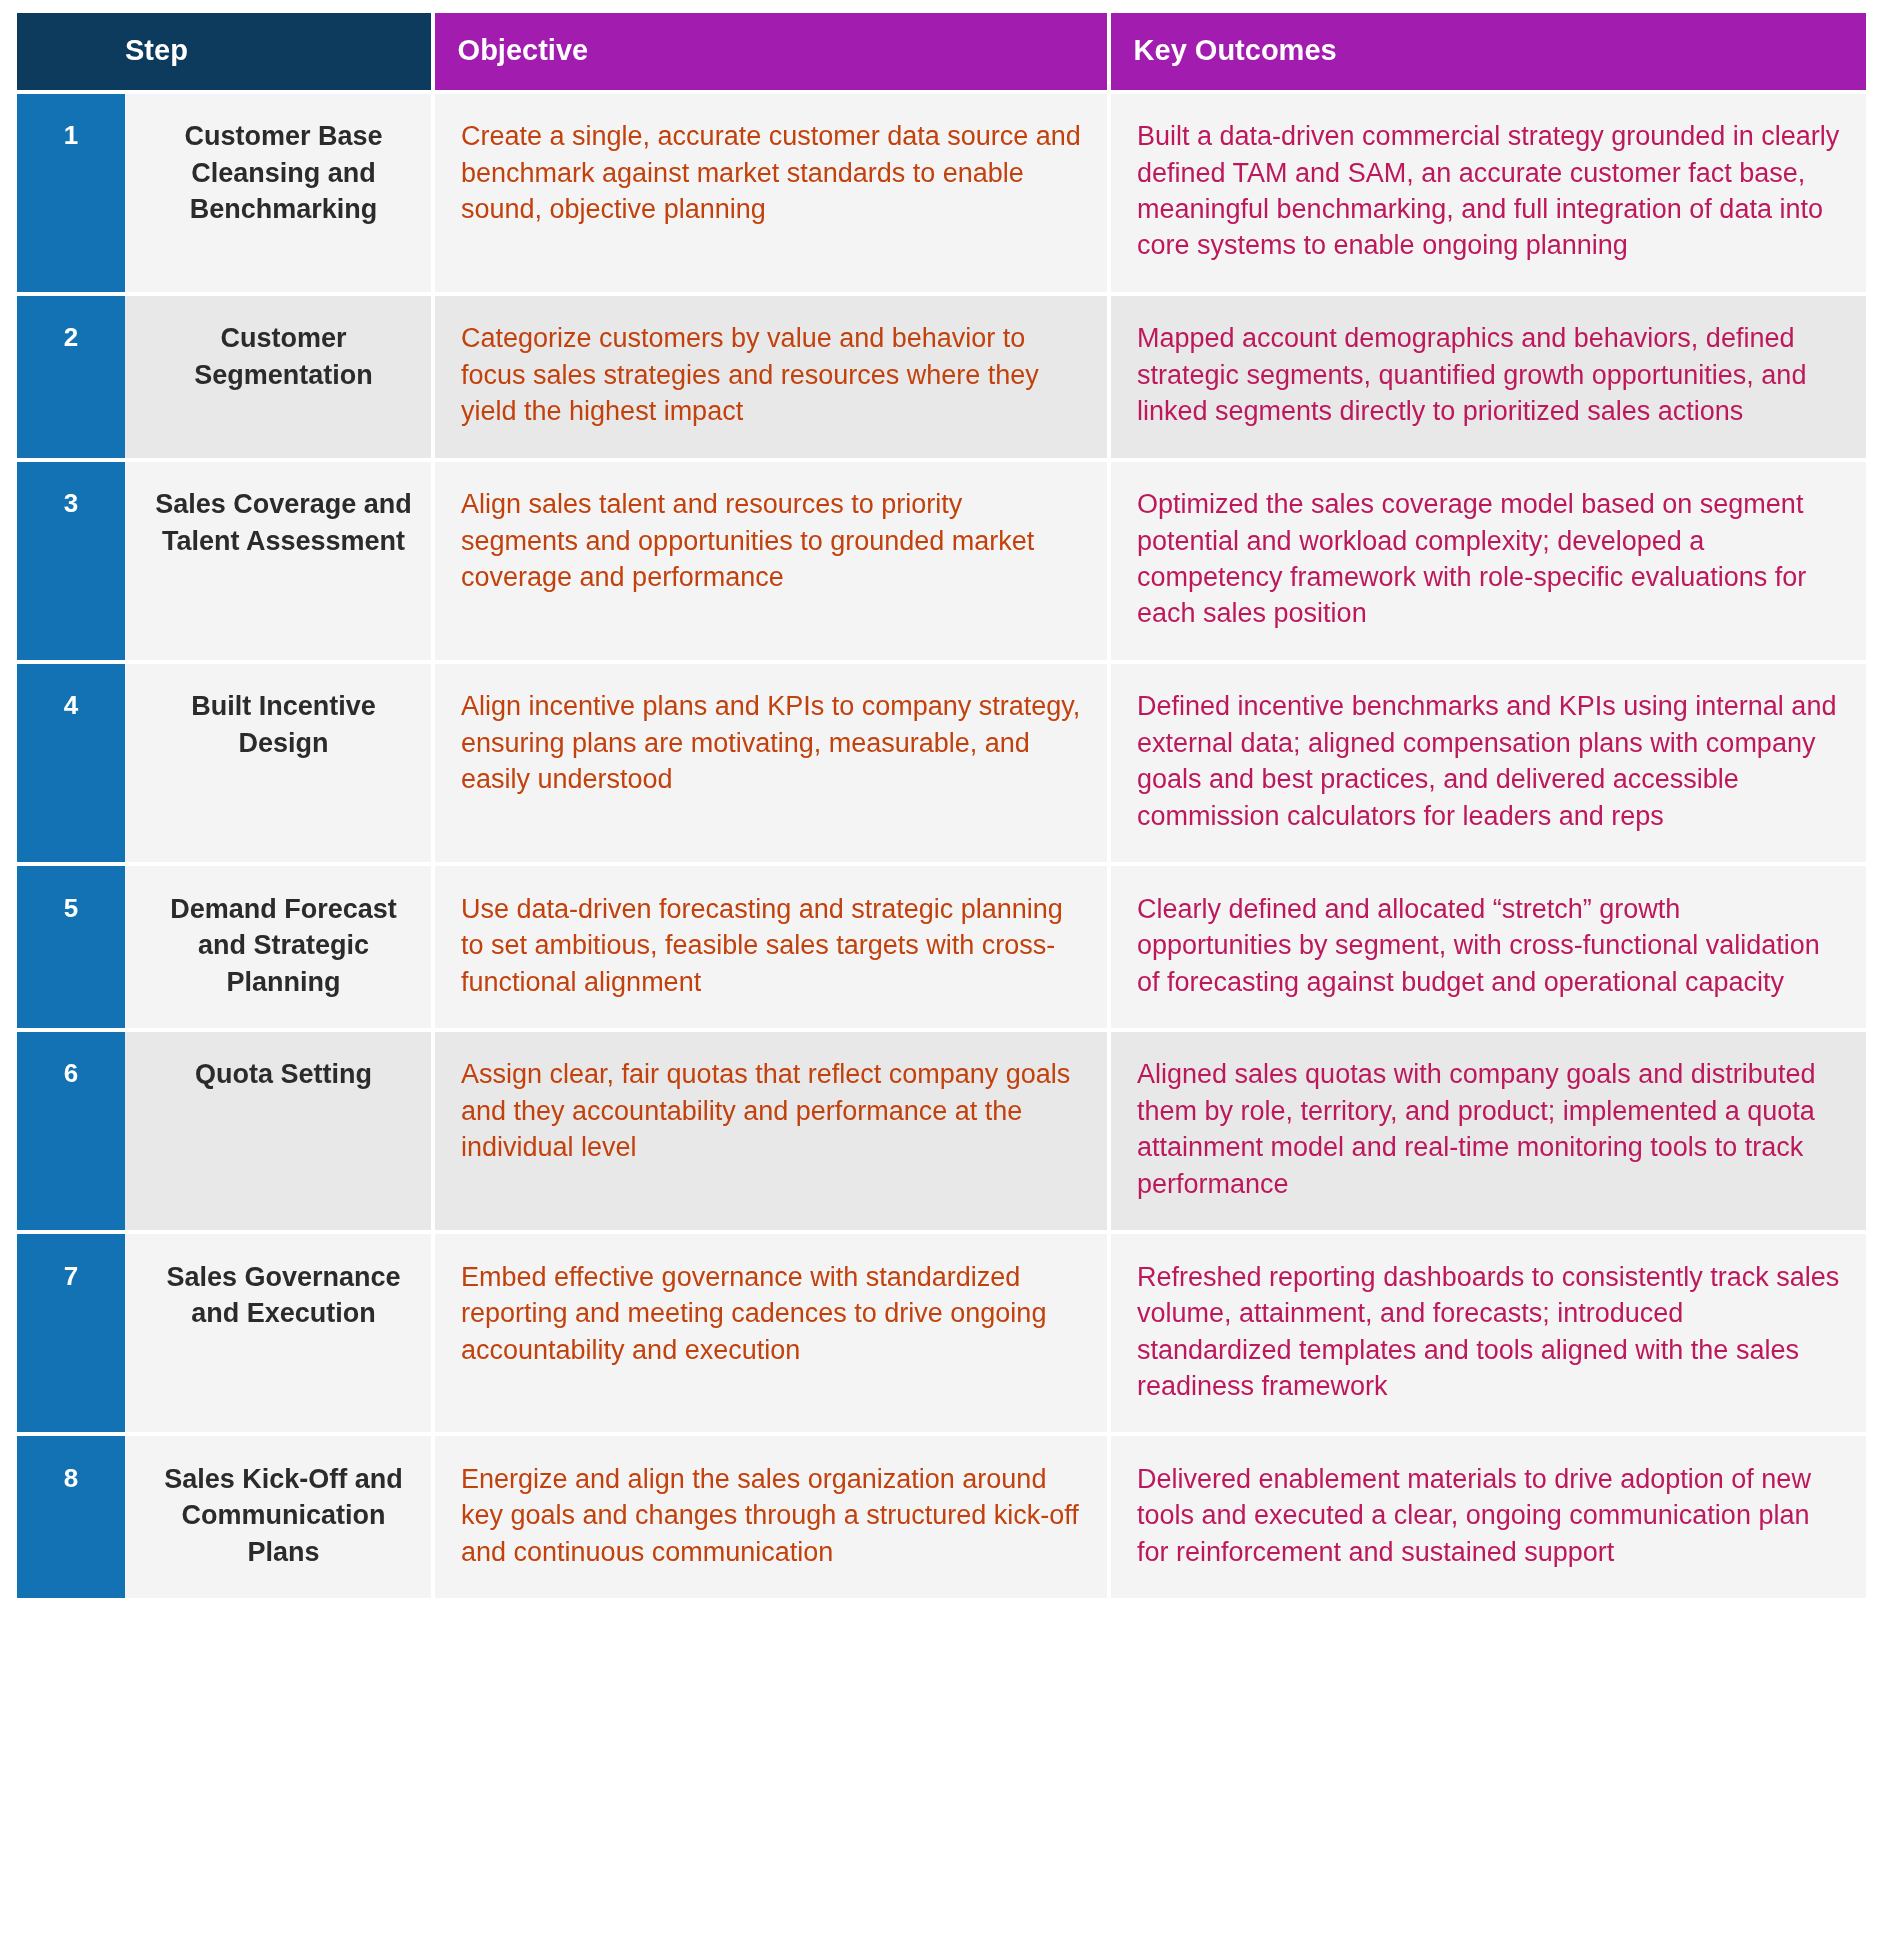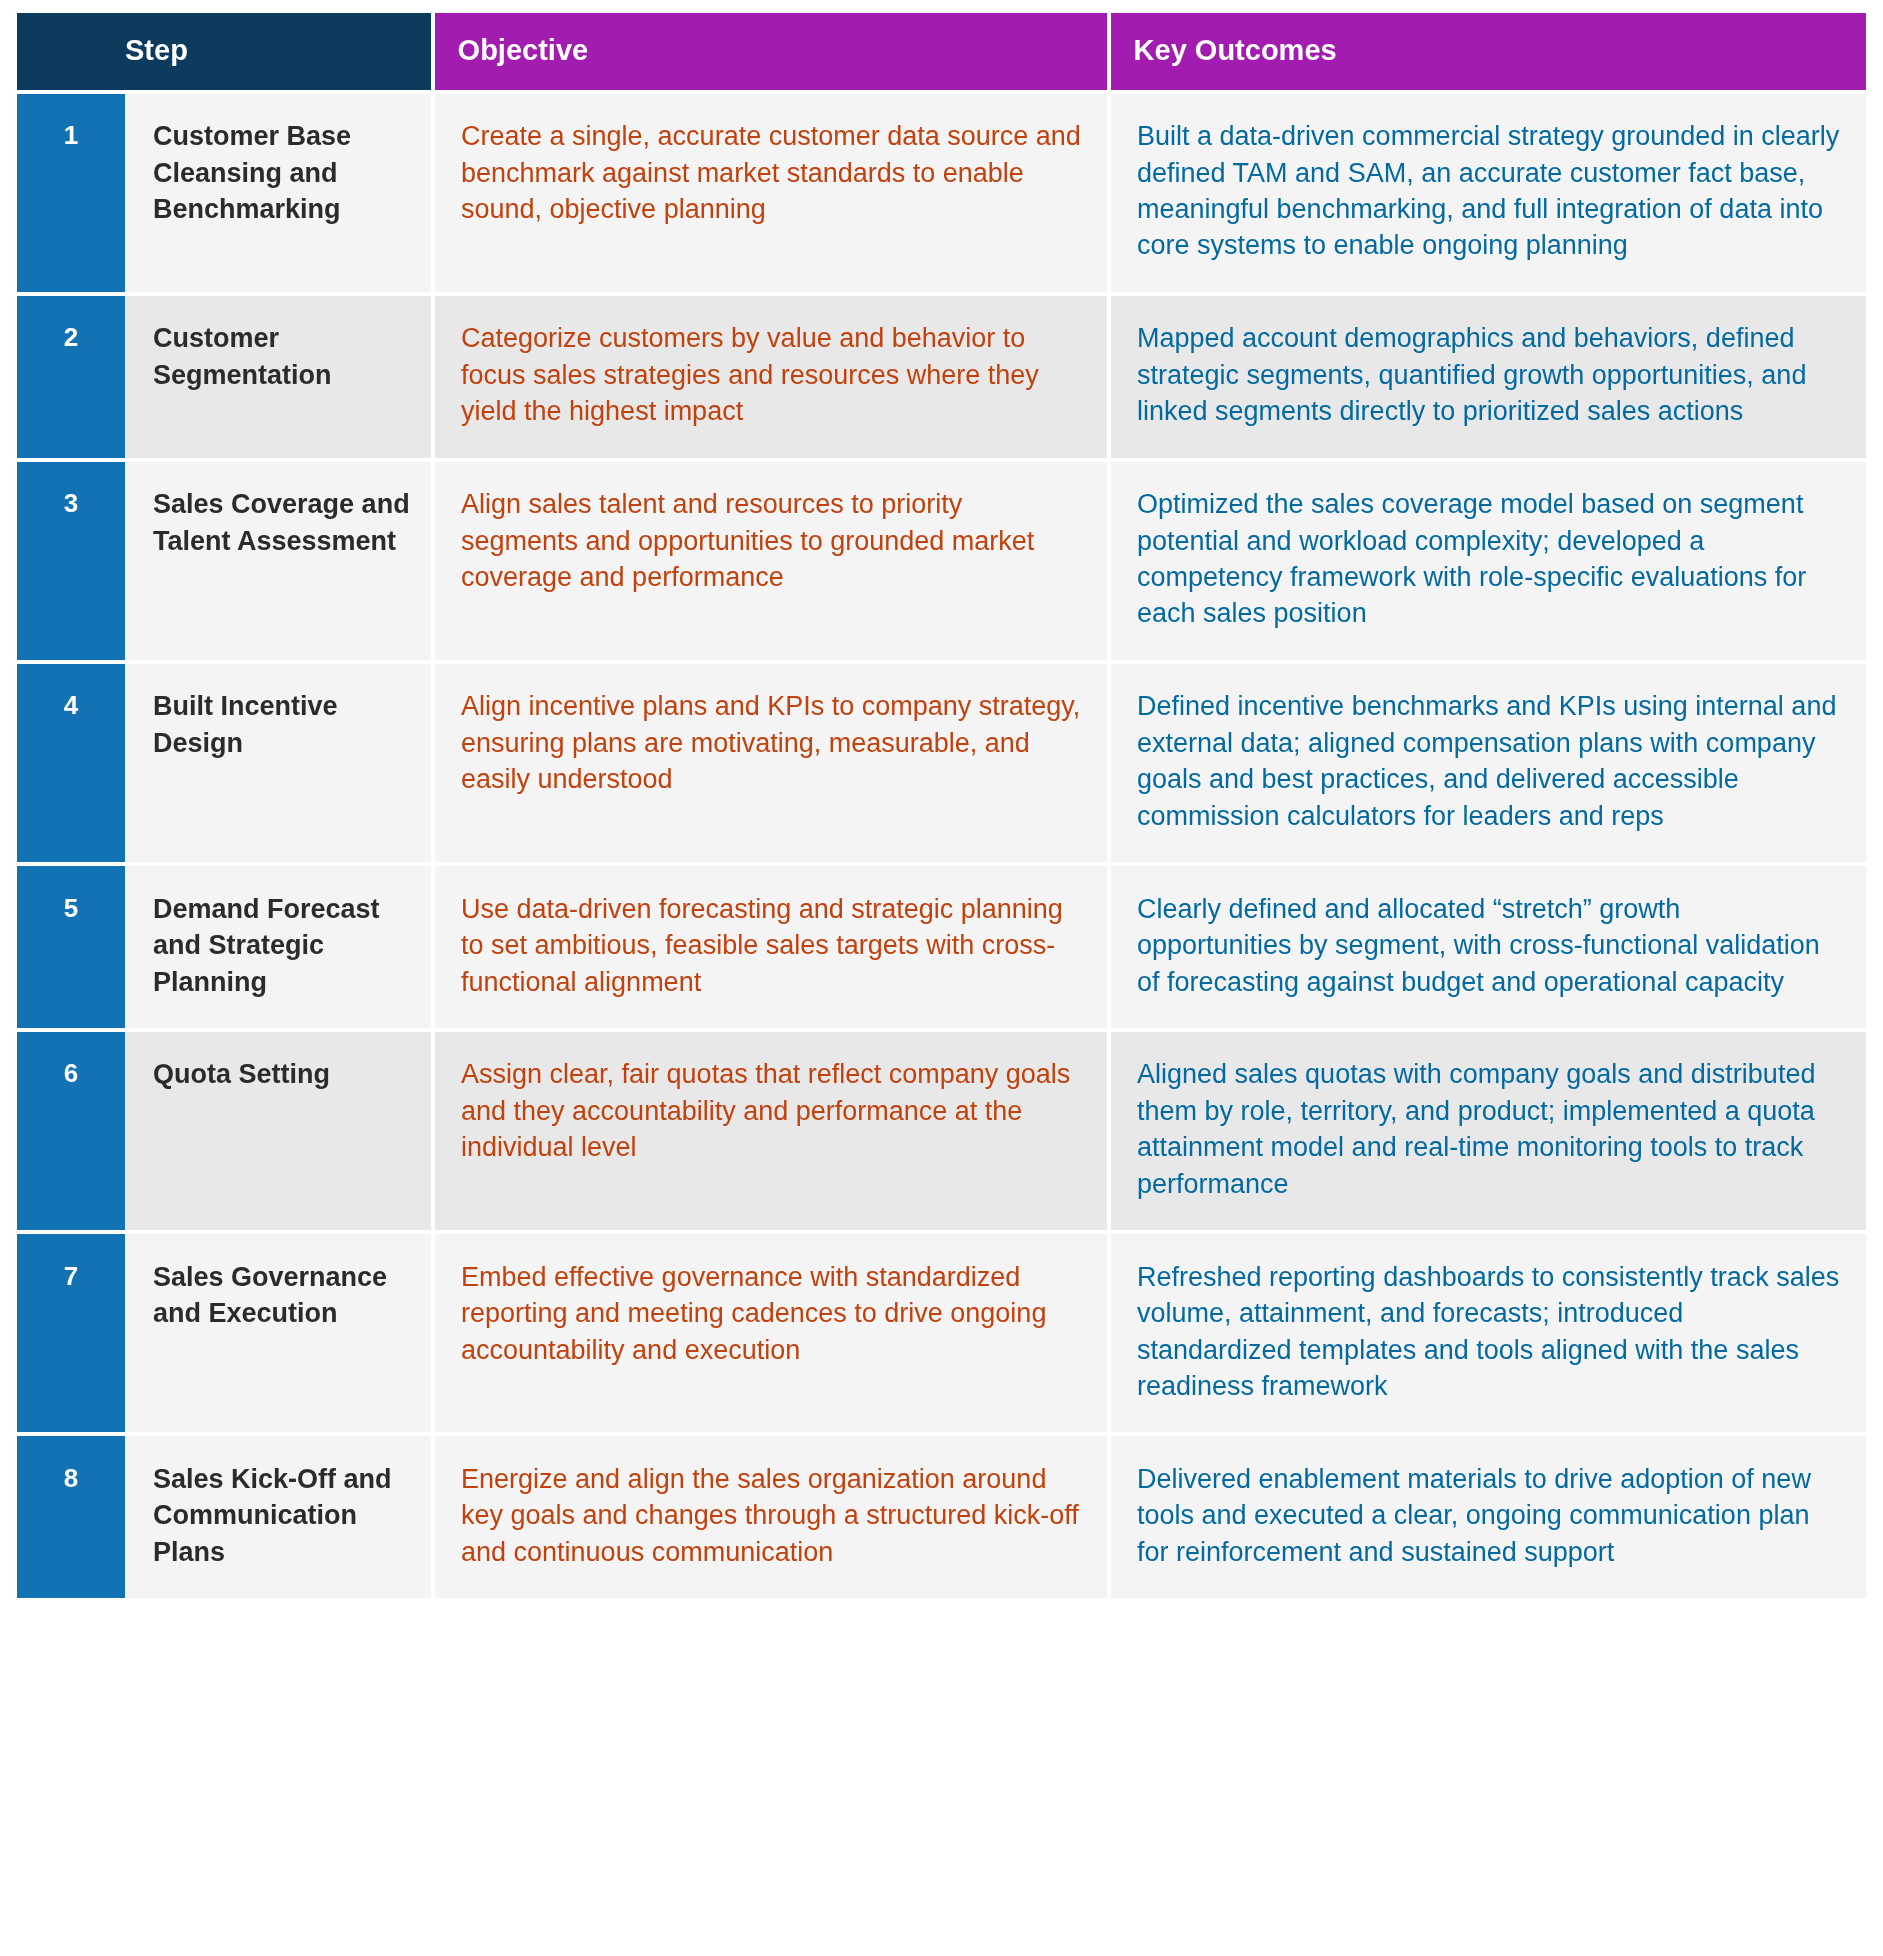--- a/index.html
+++ b/index.html
@@ -69,27 +69,28 @@
     padding: 24.5px 0 0 0;
     border-top: 4.7px solid #ffffff;
     border-right: 0;
   }
   td.step-name {
     font-weight: bold;
     color: #2b2b2b;
     padding-left: 28px;
     padding-right: 17px;
     border-right: 4.7px solid #ffffff;
+    text-align: center;
   }
   td.objective {
     color: #c2410c;
     border-right: 4.7px solid #ffffff;
   }
   td.outcomes {
-    color: #0369a1;
+    color: #be185d;
   }
   tr.row-odd td.step-name,
   tr.row-odd td.objective,
   tr.row-odd td.outcomes { background: #f4f4f4; }
   tr.row-even td.step-name,
   tr.row-even td.objective,
   tr.row-even td.outcomes { background: #e8e8e8; }
 
   tbody tr:last-child td { border-bottom: 4.7px solid #ffffff; }
 </style>

